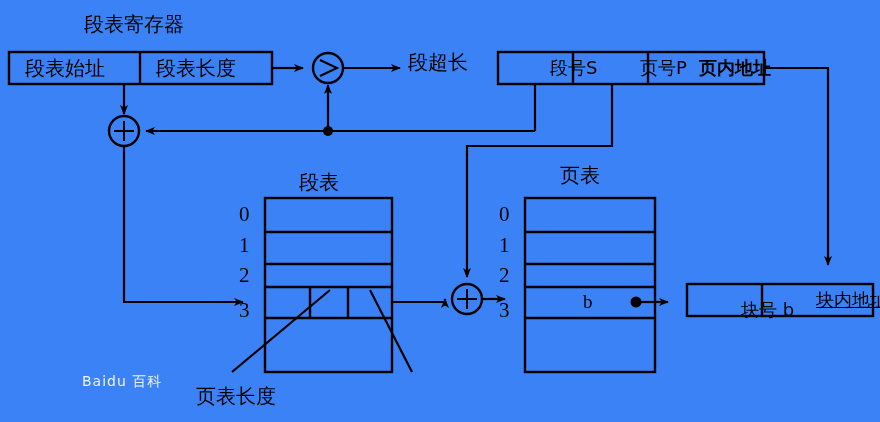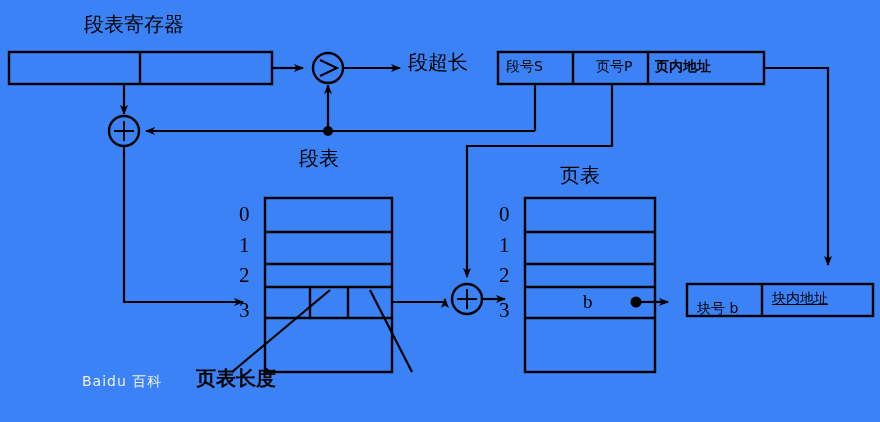--- a/index.html
+++ b/index.html
@@ -23,21 +23,21 @@
     height: 422px;
   }
   .lbl {
     position: absolute;
     color: #000000;
     white-space: nowrap;
     line-height: 1;
     font-family: "DejaVu Sans", "Liberation Sans", sans-serif;
   }
   .cjk-20 { font-size: 20px; }
-  .cjk-19 { font-size: 14px; }
+  .cjk-19 { font-size: 18px; margin-left: 44px; }
   .num-20 { font-size: 21px; font-family: "Liberation Serif", "DejaVu Serif", serif; }
   .mono-b { font-size: 19px; font-family: "Liberation Serif", "DejaVu Serif", serif; }
   .wm {
     position: absolute;
     left: 82px;
     top: 373px;
     font-size: 14px;
     color: #f0f0f0;
     letter-spacing: 1px;
     font-family: "DejaVu Sans", "Liberation Sans", sans-serif;
@@ -123,38 +123,40 @@
     </g>
 
     <g fill="#000">
       <circle cx="328" cy="131" r="5"></circle>
       <circle cx="636" cy="302" r="5.5"></circle>
     </g>
   </svg>
 
   <div class="lbl cjk-20" style="left:84px; top:14px;">段表寄存器</div>
 
+  <div class="lbl cjk-20" style="left:25px; top:58px;">段表始址</div>
 
+  <div class="lbl cjk-20" style="left:156px; top:58px;">段表长度</div>
 
   <div class="lbl cjk-20" style="left:408px; top:52px;font-family:Liberation Serif, serif;">段超长</div>
 
   <div class="lbl cjk-19" style="left:506px; top:59px;">段号S</div>
 
   <div class="lbl cjk-19" style="left:596px; top:59px;">页号P</div>
 
   <div class="lbl cjk-19" style="left:655px; top:59px;font-weight:bold;">页内地址</div>
 
-  <div class="lbl cjk-20" style="left:299px; top:148px;">段表</div>
+  <div class="lbl cjk-20" style="left:299px; top:172px;">段表</div>
 
   <div class="lbl num-20" style="left:239px; top:204px;">0</div>
   <div class="lbl num-20" style="left:239px; top:235px;">1</div>
   <div class="lbl num-20" style="left:239px; top:265px;">2</div>
   <div class="lbl num-20" style="left:239px; top:300px;">3</div>
 
-  <div class="lbl cjk-20" style="left:196px; top:368px;font-weight:bold;">页表长度</div>
+  <div class="lbl cjk-20" style="left:196px; top:386px;">页表长度</div>
 
 
   <div class="lbl cjk-20" style="left:560px; top:165px;text-align:right;">页表</div>
 
   <div class="lbl num-20" style="left:499px; top:204px;">0</div>
   <div class="lbl num-20" style="left:499px; top:235px;">1</div>
   <div class="lbl num-20" style="left:499px; top:265px;">2</div>
   <div class="lbl num-20" style="left:499px; top:300px;">3</div>
 
   <div class="lbl mono-b" style="left:583px; top:292px;">b</div>

